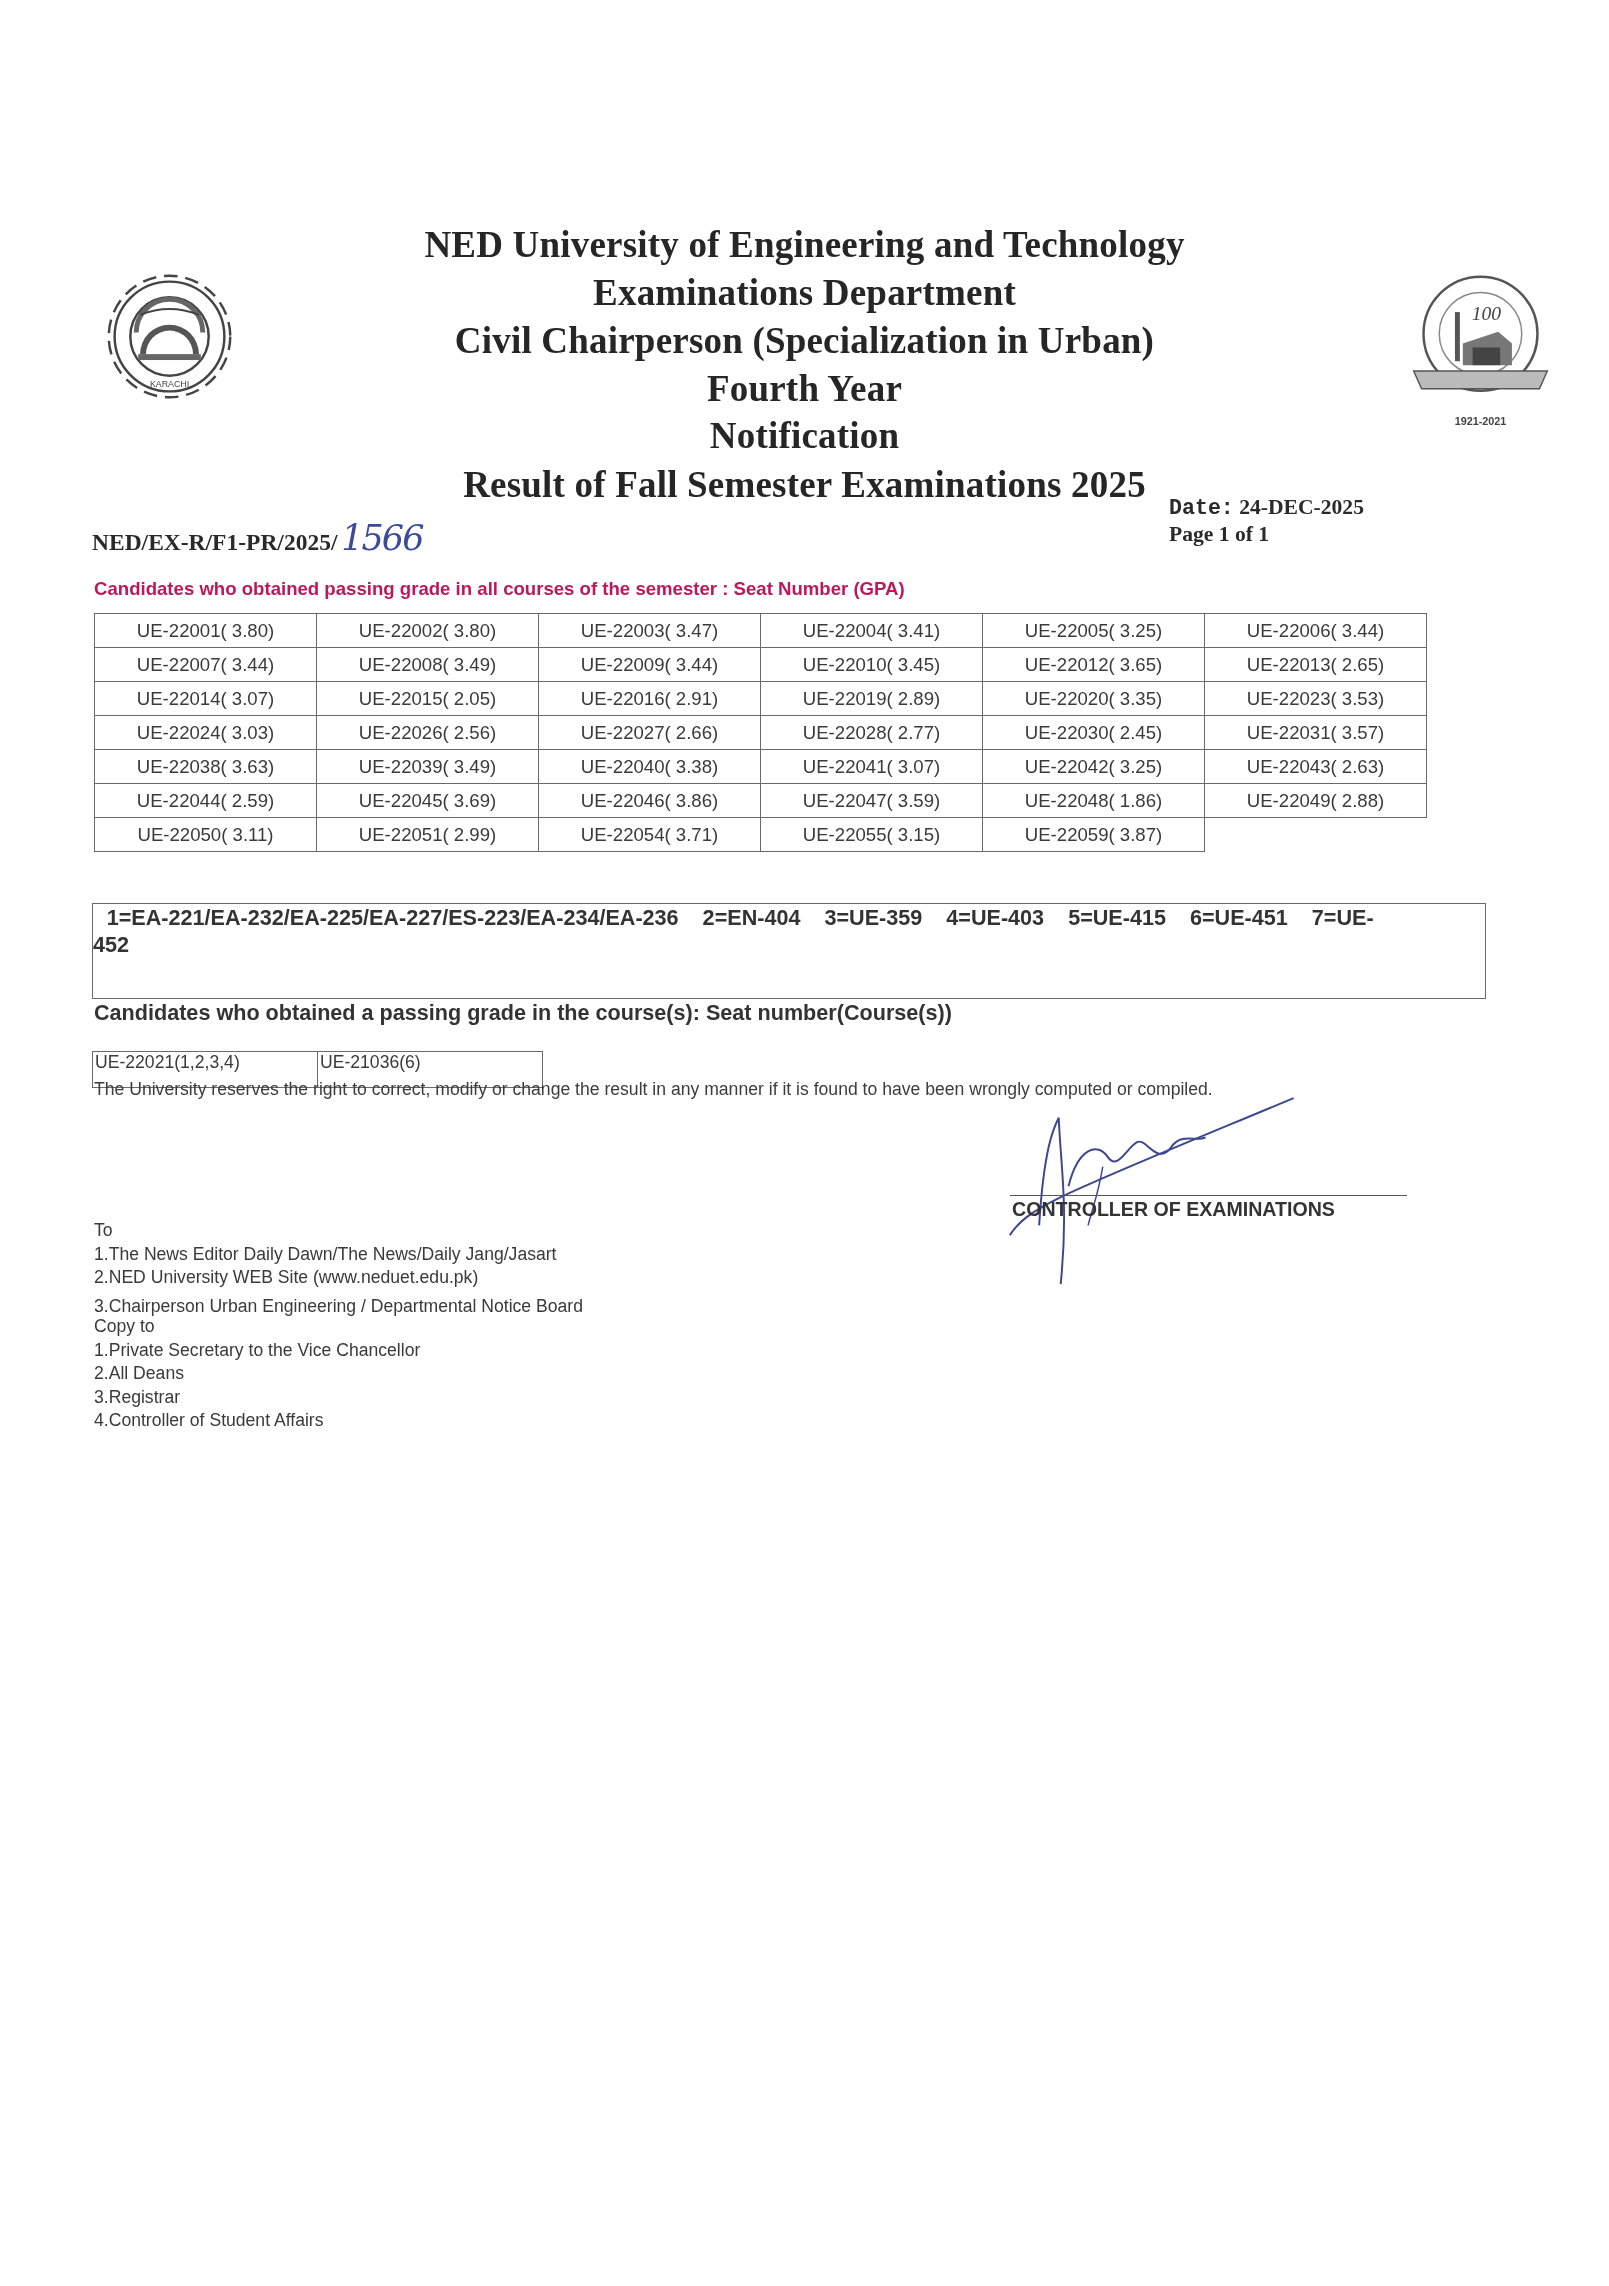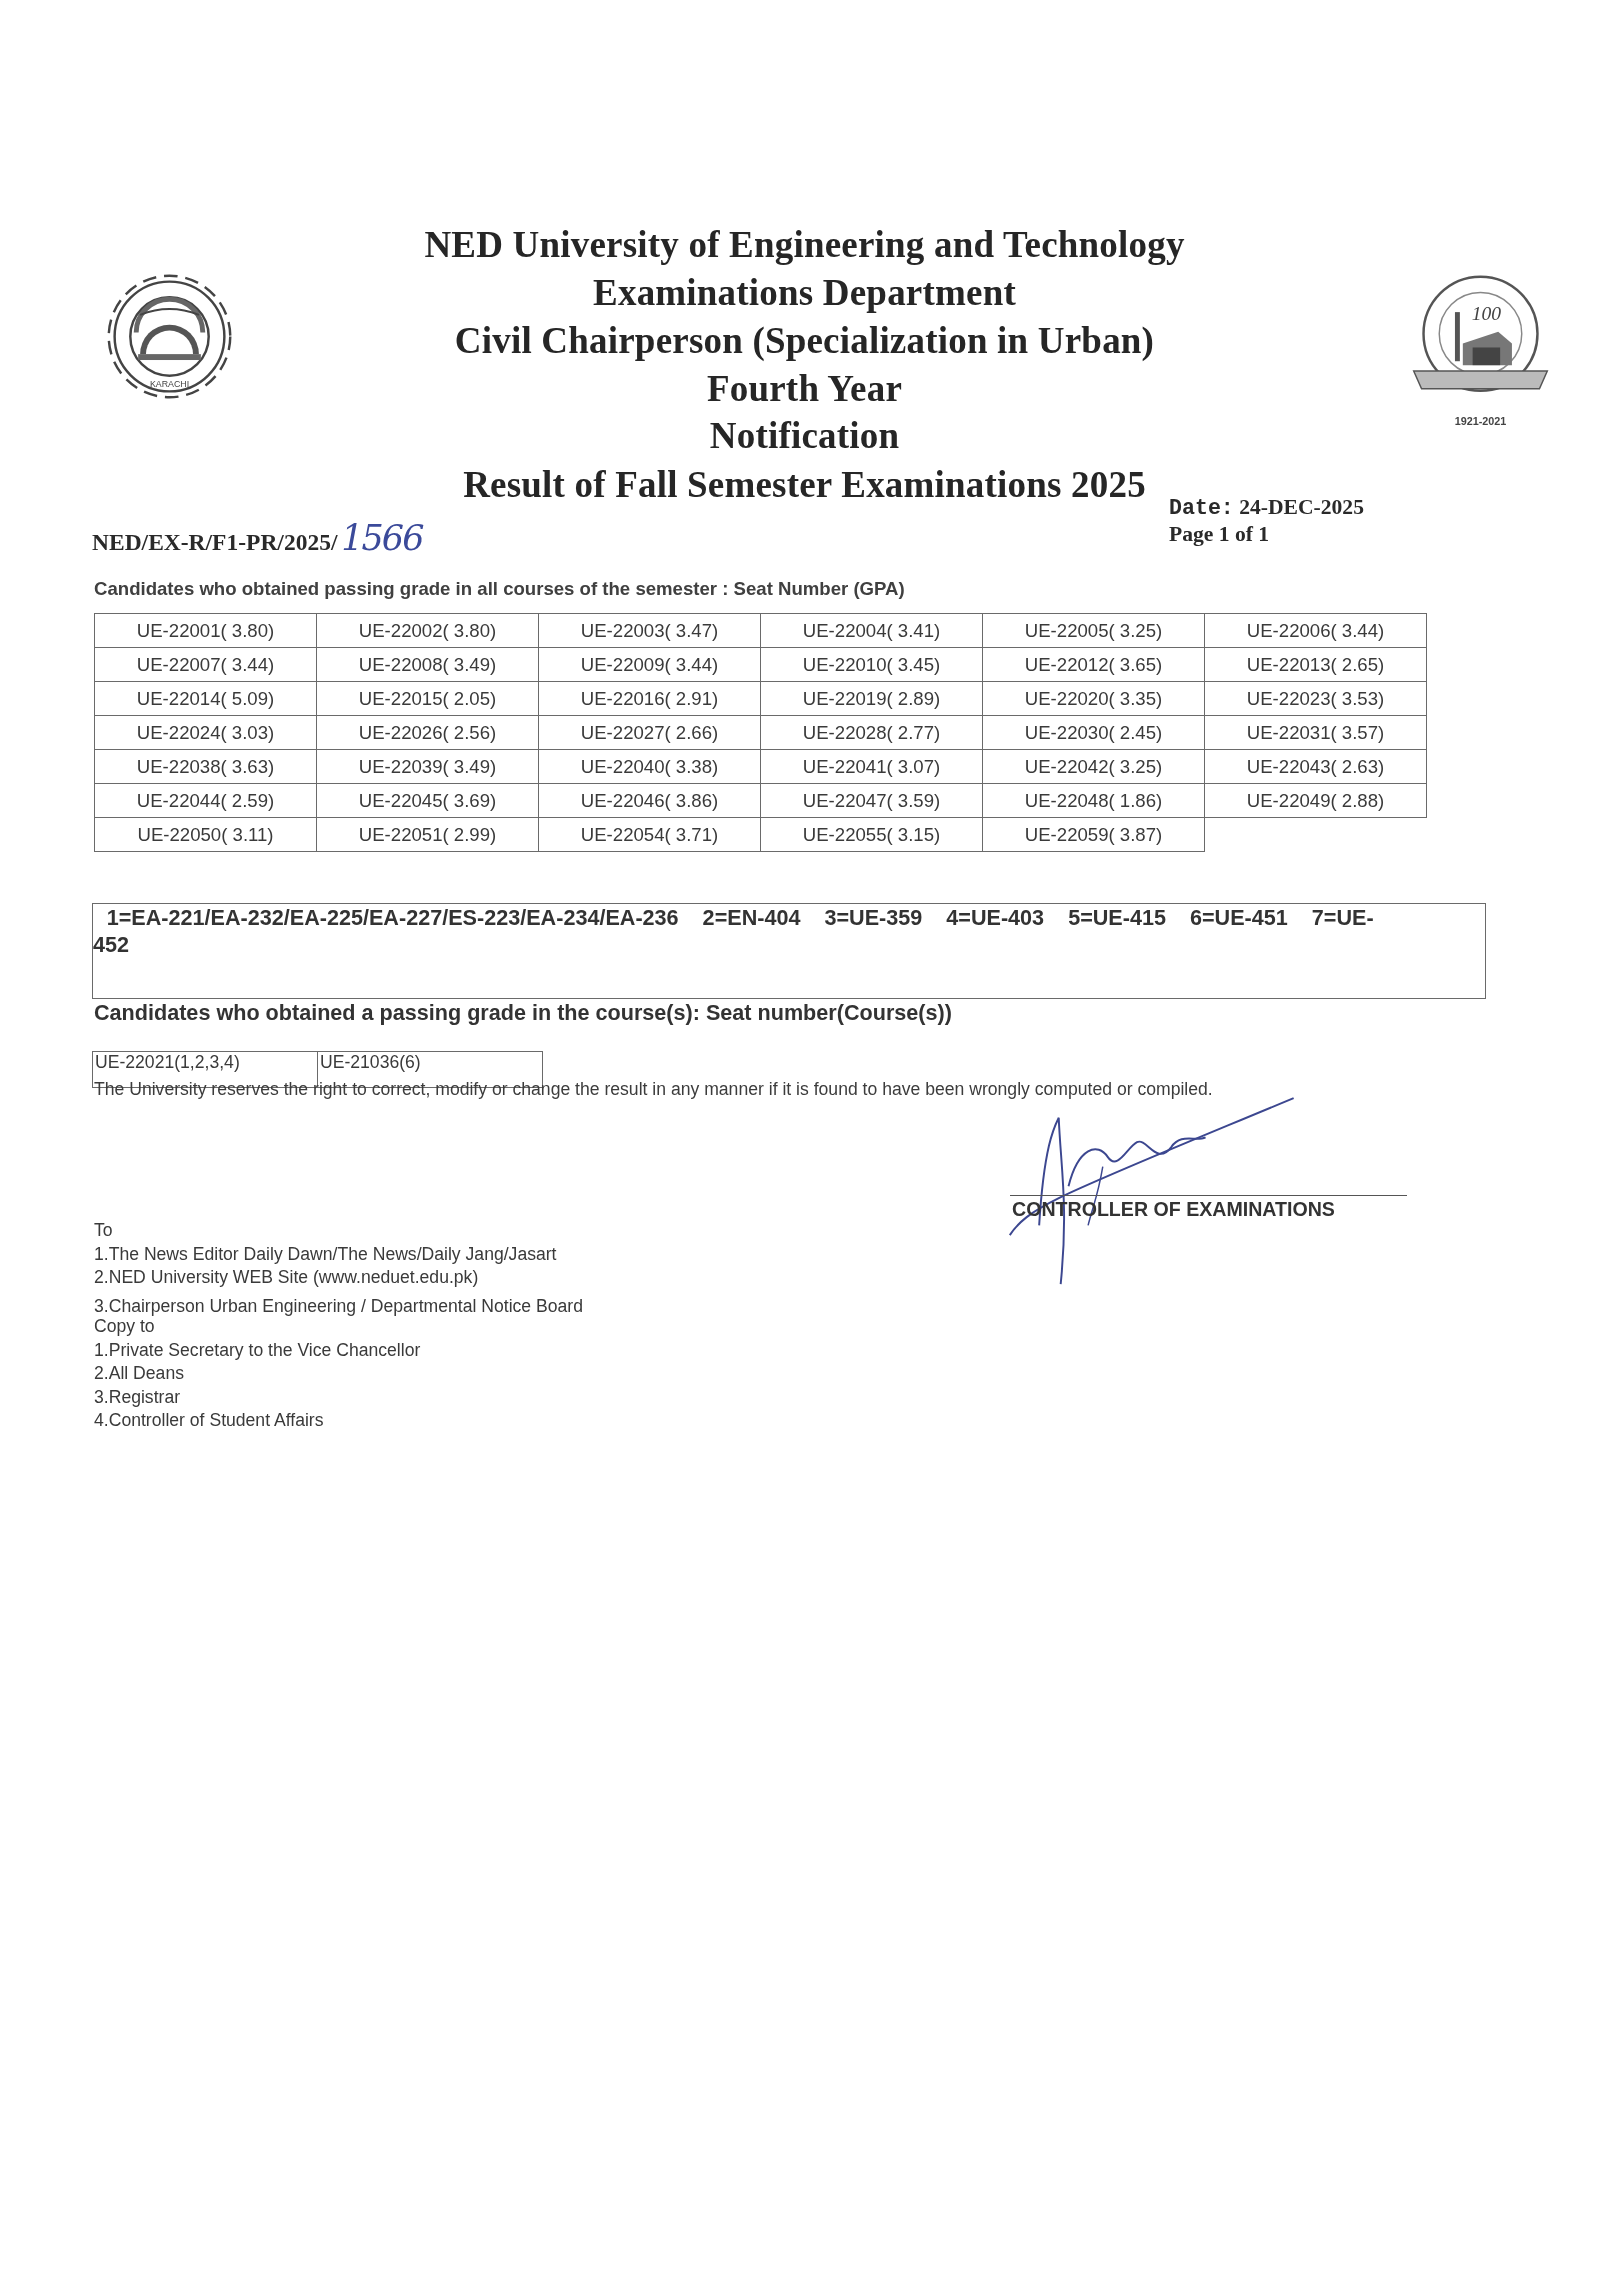--- a/index.html
+++ b/index.html
@@ -9,21 +9,21 @@
   .sans { font-family: "Liberation Sans", "DejaVu Sans", sans-serif; }
 
   .header-line { position: absolute; left: 0; width: 1609px; text-align: center; font-weight: bold; color: #262626; font-size: 37px; letter-spacing: 0.2px; }
 
   .logo { position: absolute; }
   .ref { left: 92px; top: 518px; font-size: 23.5px; font-weight: bold; color: #2a2a2a; }
   .ref-hand { font-family: "DejaVu Serif", serif; font-style: italic; font-weight: normal; color: #3b4a9a; font-size: 35px; margin-left: 3.9px; letter-spacing: -2px; }
   .dateblk { left: 1169px; top: 495px; font-size: 21.6px; font-weight: bold; color: #2a2a2a; line-height: 25.5px; }
   .dateblk .lbl { font-family: "Liberation Mono", "DejaVu Sans Mono", monospace; }
 
-  .sec-title { font-size: 18.6px; font-weight: bold; color: #404040; }
+  .sec-title { font-size: 18.6px; font-weight: bold; color: #be185d; }
 
   table.grid { border-collapse: collapse; position: absolute; left: 94px; top: 613px; }
   table.grid td { border: 1.5px solid #6a6a6a; width: 221px; height: 33px; padding: 0; text-align: center; font-size: 18.6px; color: #3a3a3a; font-family: "Liberation Sans", "DejaVu Sans", sans-serif; }
   table.grid td.empty { border: none; }
 
   .note { position: absolute; left: 92px; top: 903px; width: 1392px; height: 94px; border: 1.5px solid #6a6a6a; font-size: 21.6px; font-weight: bold; color: #333; line-height: 27.4px; }
   .note .l1 { padding-left: 2px; padding-top: 3.9px; }
   .note .l2 { padding-left: 13.7px; word-spacing: 2px; }
 
   table.grid2 { border-collapse: collapse; position: absolute; left: 92px; top: 1031px; margin-top: 20px; }
@@ -100,21 +100,21 @@
       </tr>
       <tr>
         <td>UE-22007( 3.44)</td>
         <td>UE-22008( 3.49)</td>
         <td>UE-22009( 3.44)</td>
         <td>UE-22010( 3.45)</td>
         <td>UE-22012( 3.65)</td>
         <td>UE-22013( 2.65)</td>
       </tr>
       <tr>
-        <td>UE-22014( 5.09)</td>
+        <td>UE-22014( 3.07)</td>
         <td>UE-22015( 2.05)</td>
         <td>UE-22016( 2.91)</td>
         <td>UE-22019( 2.89)</td>
         <td>UE-22020( 3.35)</td>
         <td>UE-22023( 3.53)</td>
       </tr>
       <tr>
         <td>UE-22024( 3.03)</td>
         <td>UE-22026( 2.56)</td>
         <td>UE-22027( 2.66)</td>

